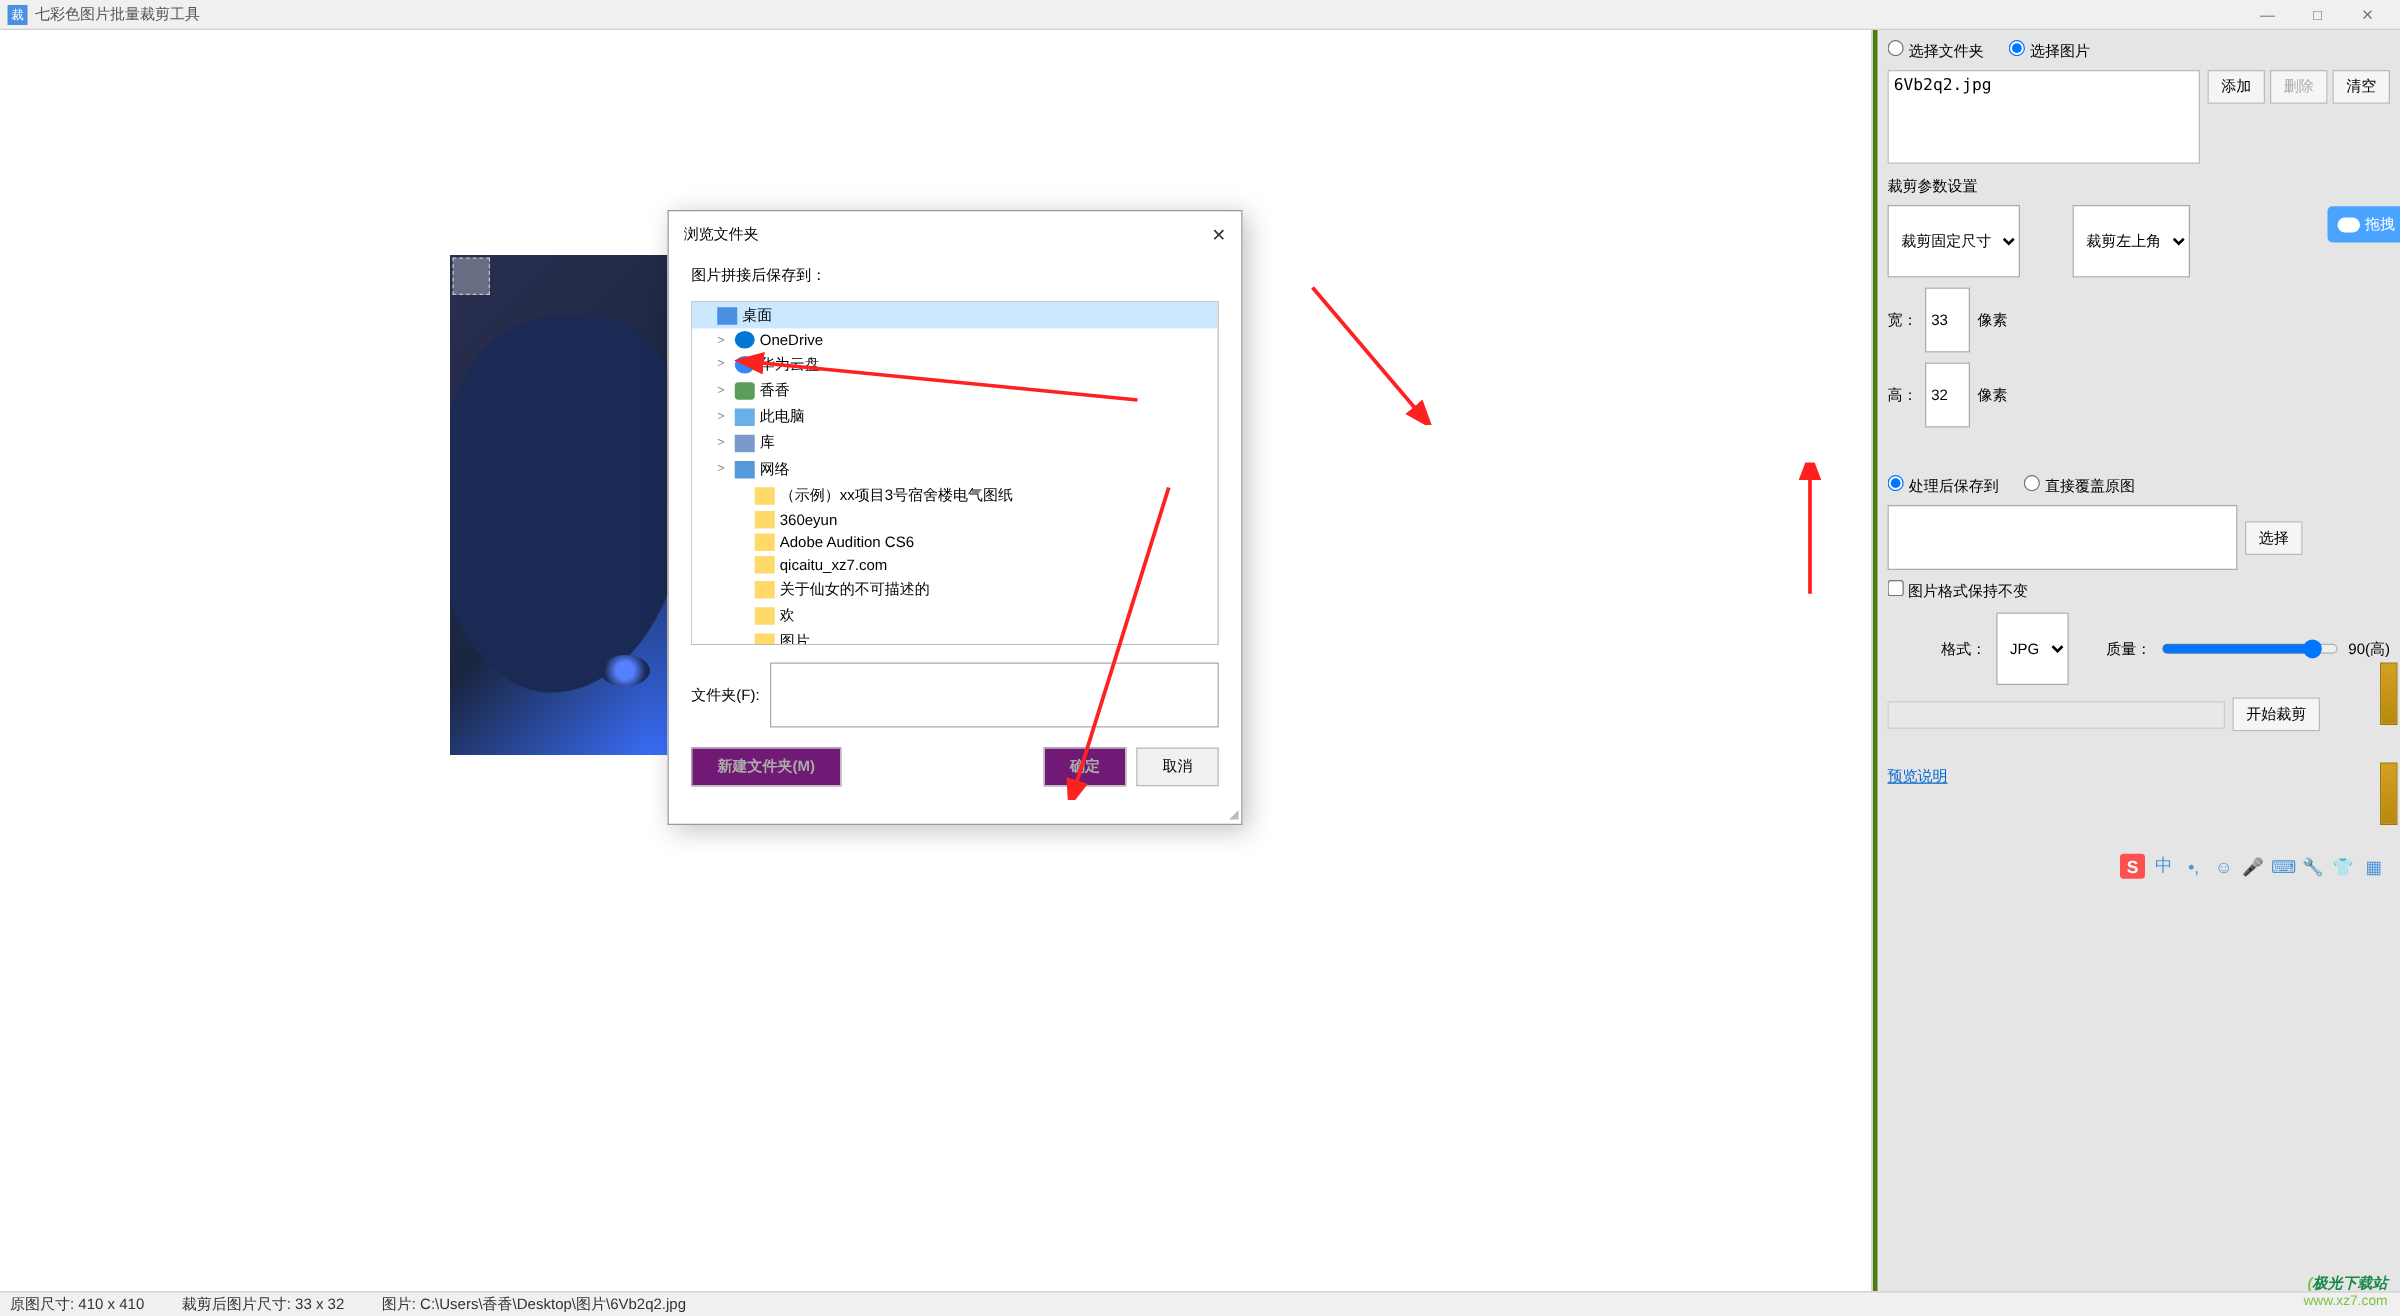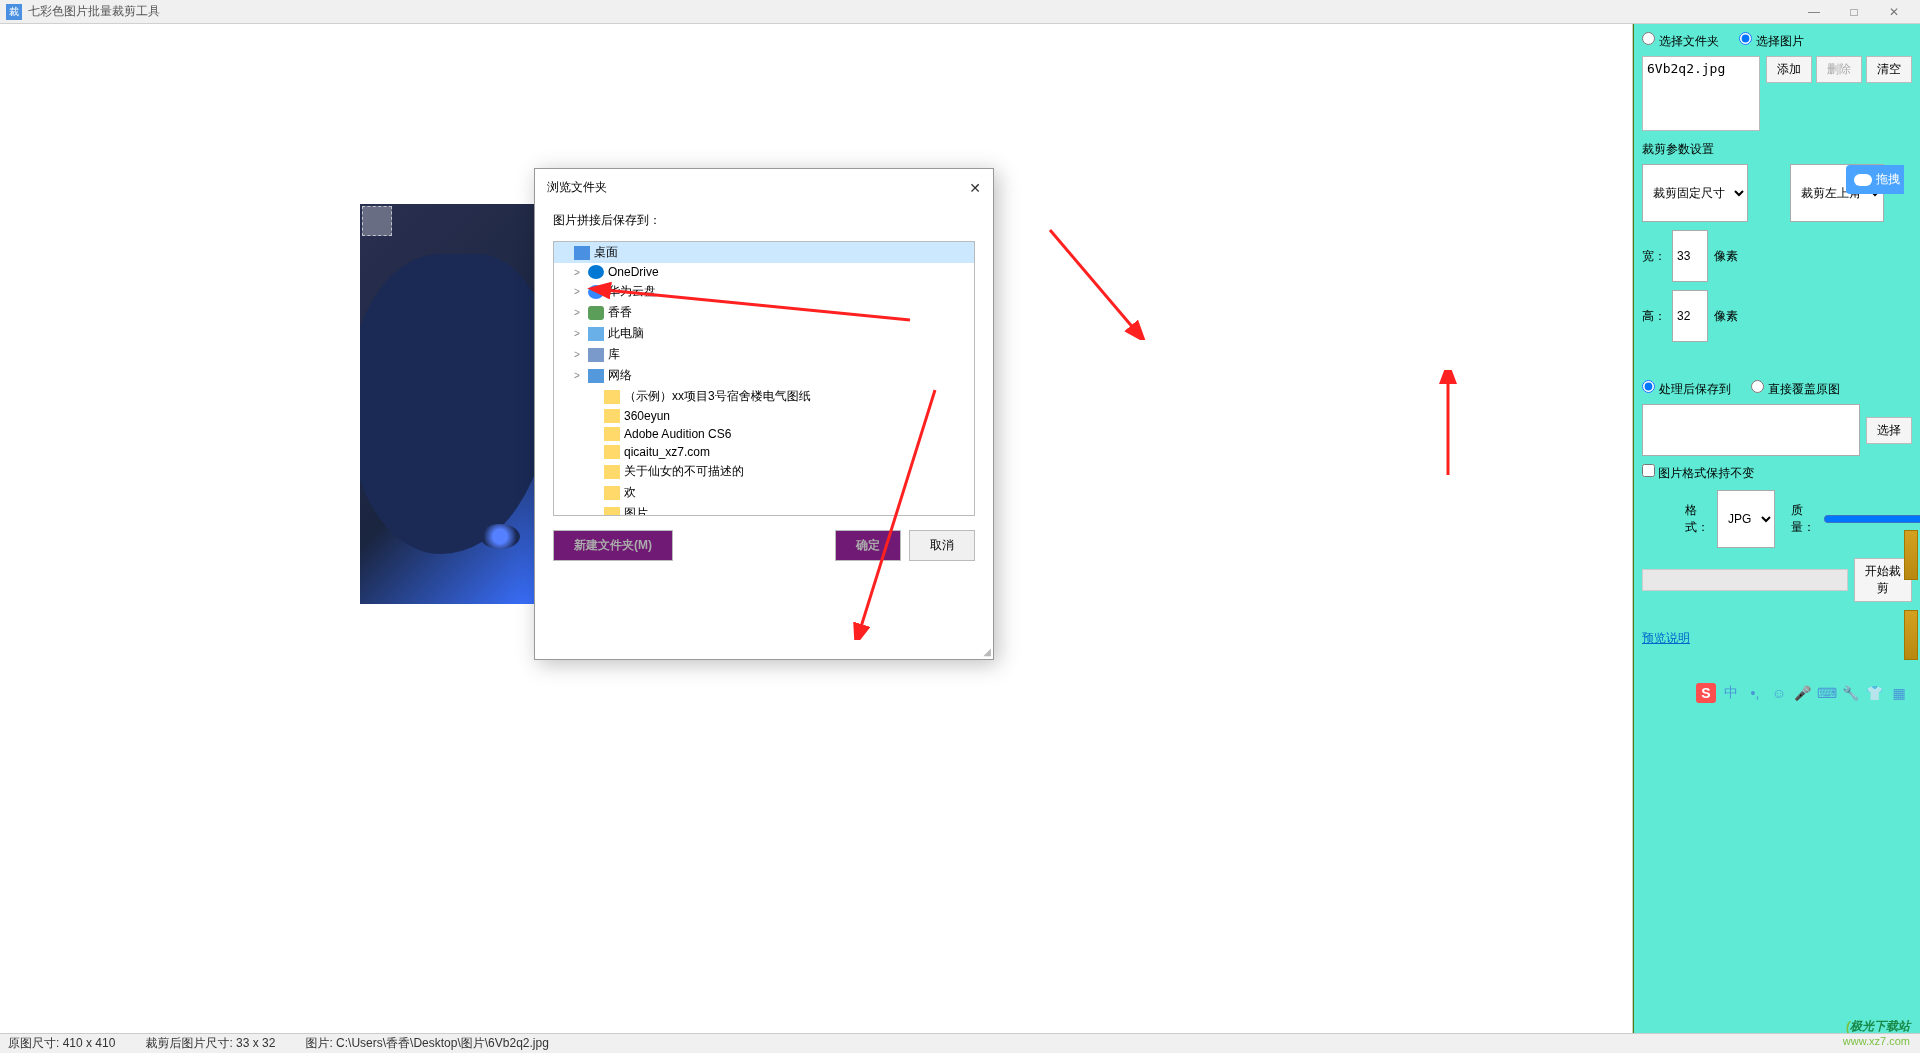--- a/index.html
+++ b/index.html
@@ -14,39 +14,39 @@
 
 
 .main { display: flex; height: calc(100% - 44px); }
 .canvas-area { flex: 1; position: relative; background: #fff; border-right: 1px solid #ccc; }
 .preview-img { position: absolute; left: 360px; top: 180px; width: 174px; height: 400px; background: linear-gradient(135deg, #2a3050 0%, #1a2540 60%, #3a70ff 100%); overflow: hidden; }
 .preview-img::before { content: ""; position: absolute; left: 2px; top: 2px; width: 28px; height: 28px; background: rgba(255,255,255,0.3); border: 1px dashed rgba(255,255,255,0.6); }
 .anime-shape { position: absolute; width: 200px; height: 300px; left: -10px; top: 50px; background: #1a2a55; border-radius: 50% 40% 60% 50%; }
 .anime-eye { position: absolute; width: 40px; height: 25px; left: 120px; top: 320px; background: radial-gradient(circle, #5580ff 30%, #1a2a55 70%); border-radius: 50%; }
 
 
-.right-panel { width: 287px; padding: 8px; background: #5eead4; border-left: 1px solid #4d7c0f; }
+.right-panel { width: 422px; padding: 8px; background: #e5e5e5; border-left: 4px solid #4d7c0f; }
 .row { display: flex; align-items: center; margin-bottom: 8px; gap: 6px; }
 .radio-group { display: flex; gap: 20px; margin-bottom: 6px; }
 input[type="radio"] { margin-right: 4px; }
 .file-list { width: 280px; height: 75px; border: 1px solid #bbb; background: #fff; padding: 4px; font-family: monospace; font-size: 13px; resize: none; }
 .btn { padding: 4px 10px; background: #f5f5f5; border: 1px solid #bbb; cursor: pointer; min-width: 46px; text-align: center; }
 .btn:disabled { color: #aaa; }
 .btn-col { display: flex; flex-direction: row; gap: 4px; }
 .section-title { margin: 10px 0 6px; }
 select { padding: 20px 6px; border: 1px solid #aaa; background: #fff; }
 input[type="text"] { padding: 18px 4px; border: 1px solid #aaa; }
 .wide-input { width: 280px; padding: 4px; border: 1px solid #aaa; }
 .slider-row { display: flex; align-items: center; gap: 8px; margin-left: 43px; }
 .slider { flex: 1; }
 .progress-bar { width: 270px; height: 22px; background: #e8e8e8; border: 1px solid #ccc; }
 .link { color: #0066cc; text-decoration: underline; cursor: pointer; display: inline-block; margin-top: 20px; }
 
 
-.cloud-btn { position: absolute; right: 16px; top: 165px; background: #4aa3ff; color: white; padding: 6px 4px 6px 8px; border-radius: 4px 0 0 4px; display: flex; align-items: center; gap: 4px; font-size: 12px; }
+.cloud-btn { position: absolute; right: 0; top: 165px; background: #4aa3ff; color: white; padding: 6px 4px 6px 8px; border-radius: 4px 0 0 4px; display: flex; align-items: center; gap: 4px; font-size: 12px; }
 .cloud-icon { width: 18px; height: 12px; background: white; border-radius: 8px; position: relative; }
 
 
 .statusbar { position: absolute; bottom: 0; left: 0; right: 0; height: 20px; background: #f0f0f0; border-top: 1px solid #ccc; display: flex; align-items: center; padding: 0 8px; font-family: monospace; font-size: 12px; color: #333; }
 .status-seg { margin-right: 30px; }
 
 
 .dialog { position: absolute; left: 534px; top: 168px; width: 460px; height: 492px; background: #fff; border: 1px solid #999; box-shadow: 4px 4px 20px rgba(0,0,0,0.25); z-index: 100; }
 .dlg-title { padding: 10px 12px 8px; font-size: 13px; display: flex; justify-content: space-between; align-items: center; }
 .dlg-close { font-size: 14px; cursor: pointer; color: #333; }
@@ -270,20 +270,24 @@
           <span class="expand"></span>
           <span class="ficon folder"></span>
           <span>欢</span>
         </div>
         <div class="tree-item d2">
           <span class="expand"></span>
           <span class="ficon folder"></span>
           <span>图片</span>
         </div>
       </div>
+    <div class="dlg-folder-row">
+      <span>文件夹(F):</span>
+      <input class="dlg-folder-input" type="text" value="" style="">
+    </div>
     <div class="dlg-buttons">
       <button class="dlg-btn disabled">新建文件夹(M)</button>
       <div style="display:flex; gap:8px;">
         <button class="dlg-btn disabled">确定</button>
         <button class="dlg-btn">取消</button>
       </div>
     </div>
   </div>
   <div class="dlg-resize">◢</div>
 </div>

